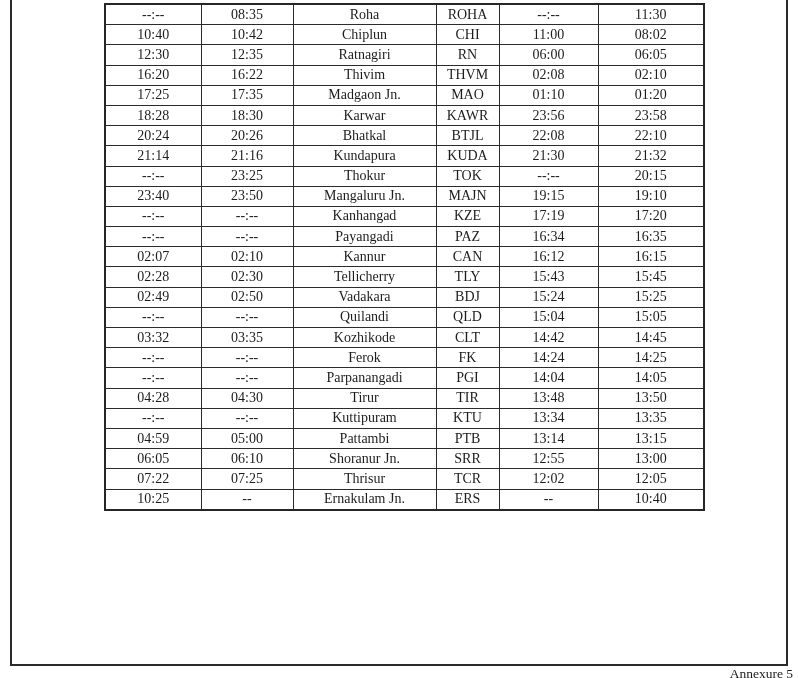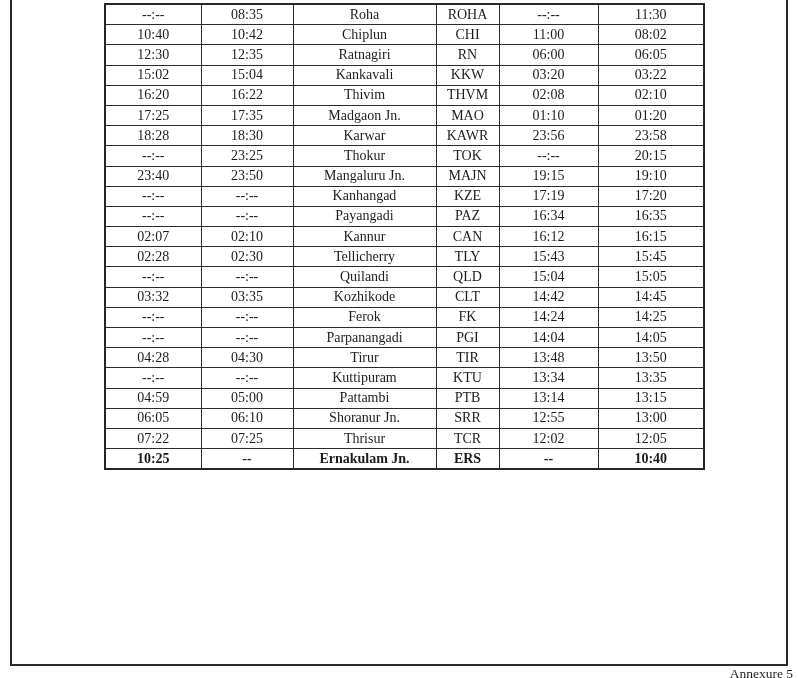--- a/index.html
+++ b/index.html
@@ -44,21 +44,21 @@
     vertical-align: middle;
     font-size: 14px;
     color: #1c1c1c;
     height: 19.2px;
     padding: 0;
     line-height: 1;
     white-space: nowrap;
     overflow: hidden;
   }
   table.timetable tr.bold td {
-    font-weight: bold;
+    font-weight: normal;
   }
   .annexure-label {
     position: absolute;
     top: 666px;
     right: 5px;
     font-size: 13.5px;
     color: #1c1c1c;
   }
 </style>
 </head>
@@ -96,28 +96,20 @@
       </tr>
       <tr>
         <td>12:30</td>
         <td>12:35</td>
         <td>Ratnagiri</td>
         <td>RN</td>
         <td>06:00</td>
         <td>06:05</td>
       </tr>
       <tr>
-        <td>15:02</td>
-        <td>15:04</td>
-        <td>Kankavali</td>
-        <td>KKW</td>
-        <td>03:20</td>
-        <td>03:22</td>
-      </tr>
-      <tr>
         <td>16:20</td>
         <td>16:22</td>
         <td>Thivim</td>
         <td>THVM</td>
         <td>02:08</td>
         <td>02:10</td>
       </tr>
       <tr>
         <td>17:25</td>
         <td>17:35</td>
@@ -128,20 +120,36 @@
       </tr>
       <tr>
         <td>18:28</td>
         <td>18:30</td>
         <td>Karwar</td>
         <td>KAWR</td>
         <td>23:56</td>
         <td>23:58</td>
       </tr>
       <tr>
+        <td>20:24</td>
+        <td>20:26</td>
+        <td>Bhatkal</td>
+        <td>BTJL</td>
+        <td>22:08</td>
+        <td>22:10</td>
+      </tr>
+      <tr>
+        <td>21:14</td>
+        <td>21:16</td>
+        <td>Kundapura</td>
+        <td>KUDA</td>
+        <td>21:30</td>
+        <td>21:32</td>
+      </tr>
+      <tr>
         <td>--:--</td>
         <td>23:25</td>
         <td>Thokur</td>
         <td>TOK</td>
         <td>--:--</td>
         <td>20:15</td>
       </tr>
       <tr>
         <td>23:40</td>
         <td>23:50</td>
@@ -174,20 +182,28 @@
         <td>16:12</td>
         <td>16:15</td>
       </tr>
       <tr>
         <td>02:28</td>
         <td>02:30</td>
         <td>Tellicherry</td>
         <td>TLY</td>
         <td>15:43</td>
         <td>15:45</td>
+      </tr>
+      <tr>
+        <td>02:49</td>
+        <td>02:50</td>
+        <td>Vadakara</td>
+        <td>BDJ</td>
+        <td>15:24</td>
+        <td>15:25</td>
       </tr>
       <tr>
         <td>--:--</td>
         <td>--:--</td>
         <td>Quilandi</td>
         <td>QLD</td>
         <td>15:04</td>
         <td>15:05</td>
       </tr>
       <tr>

